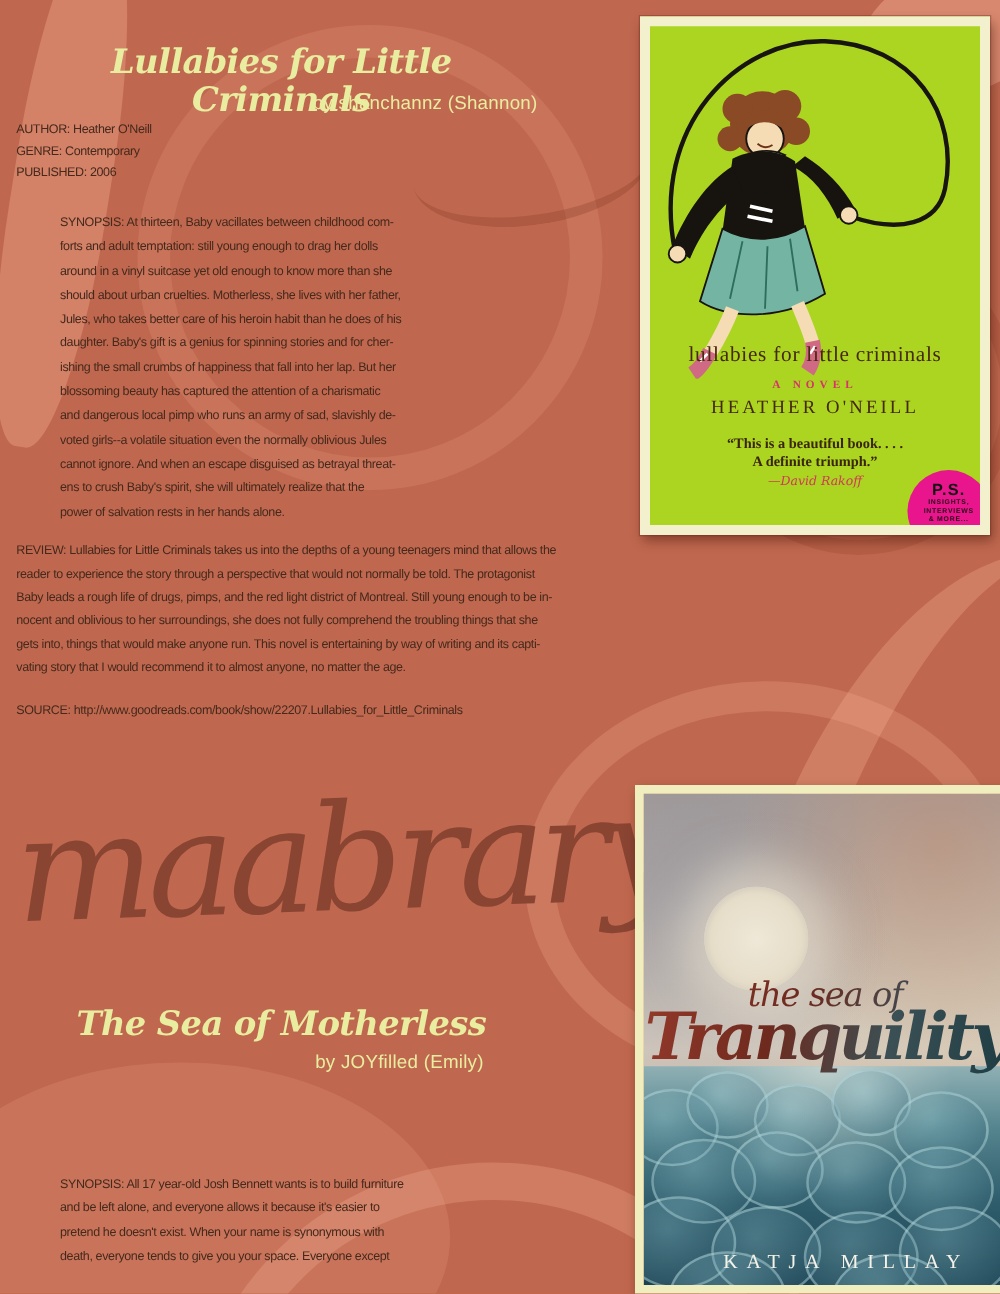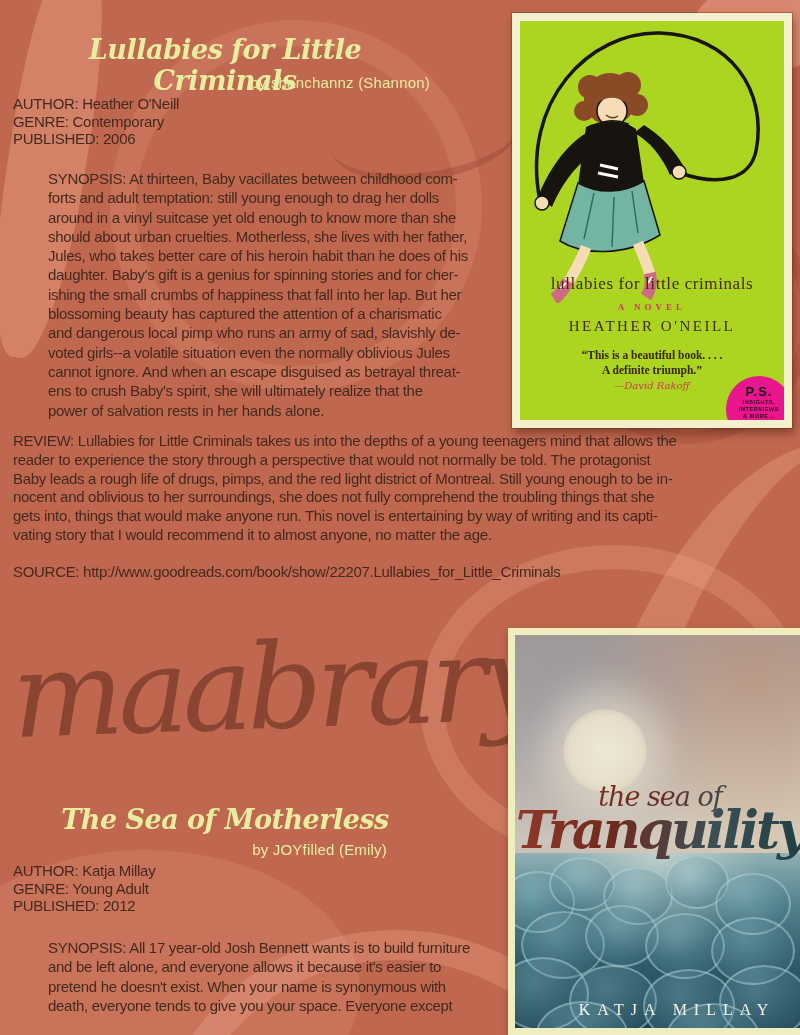--- a/index.html
+++ b/index.html
@@ -15,21 +15,21 @@
   .d5{left:150px;top:930px;width:430px;height:420px;border:30px solid rgba(255,190,160,.24);border-radius:50%;}
   .d6{left:420px;top:545px;width:340px;height:270px;border:24px solid rgba(255,190,160,.20);border-radius:50%;}
   .d7{left:-70px;top:850px;width:430px;height:280px;background:rgba(255,190,160,.14);border-radius:50%;}
   .d8{left:330px;top:92px;width:190px;height:80px;border-bottom:8px solid rgba(110,35,20,.22);border-radius:50%;transform:rotate(-8deg);}
   .d9{left:560px;top:190px;width:230px;height:230px;border:12px solid rgba(110,35,20,.14);border-radius:50%;}
 
   .accent{color:#e9eda0;}
   .booktitle{position:absolute;left:15px;width:420px;text-align:center;z-index:1;
     font-family:"DejaVu Serif",serif;font-style:italic;font-weight:bold;font-size:27px;letter-spacing:-.5px;}
   .byline{position:absolute;z-index:1;text-align:right;font-size:15px;letter-spacing:.2px;}
-  .bodytext{position:absolute;z-index:1;color:#44291c;font-size:15px;letter-spacing:-.3px;white-space:pre;}
+  .bodytext{position:absolute;z-index:1;color:#44291c;font-size:10px;letter-spacing:-.3px;white-space:pre;}
   .meta{line-height:17.5px;}
   .syn{line-height:19.3px;margin-left:35px;}
   .rev{line-height:18.8px;}
 
   .watermark{position:absolute;left:12px;top:618px;z-index:1;width:520px;
     font-family:"DejaVu Serif",serif;font-style:italic;font-size:118px;letter-spacing:-6px;
     color:#8a4532;transform:rotate(-2deg);}
 
   
   .cover1{position:absolute;left:512px;top:13px;width:280px;height:415px;z-index:2;
@@ -165,23 +165,20 @@
 INTERVIEWS
 &amp; MORE...</div>
     </div>
   </div>
 
   <div class="watermark">maabrary</div>
 
   <div class="booktitle accent" style="top:804px;">The Sea of Motherless</div>
   <div class="byline accent" style="top:841px;left:15px;width:372px;">by JOYfilled (Emily)</div>
 
-  <div class="bodytext meta" style="left:13px;top:862px;">AUTHOR: Katja Millay
-GENRE: Young Adult
-PUBLISHED: 2012</div>
 
   <div class="bodytext syn" style="left:13px;top:938px;">SYNOPSIS: All 17 year-old Josh Bennett wants is to build furniture
 and be left alone, and everyone allows it because it's easier to
 pretend he doesn't exist. When your name is synonymous with
 death, everyone tends to give you your space. Everyone except</div>
 
   <div class="cover2">
     <div class="moon"></div>
     <div class="sea">
       <div class="coin" style="left:-14px;top:18px;width:70px;height:58px;"></div>

